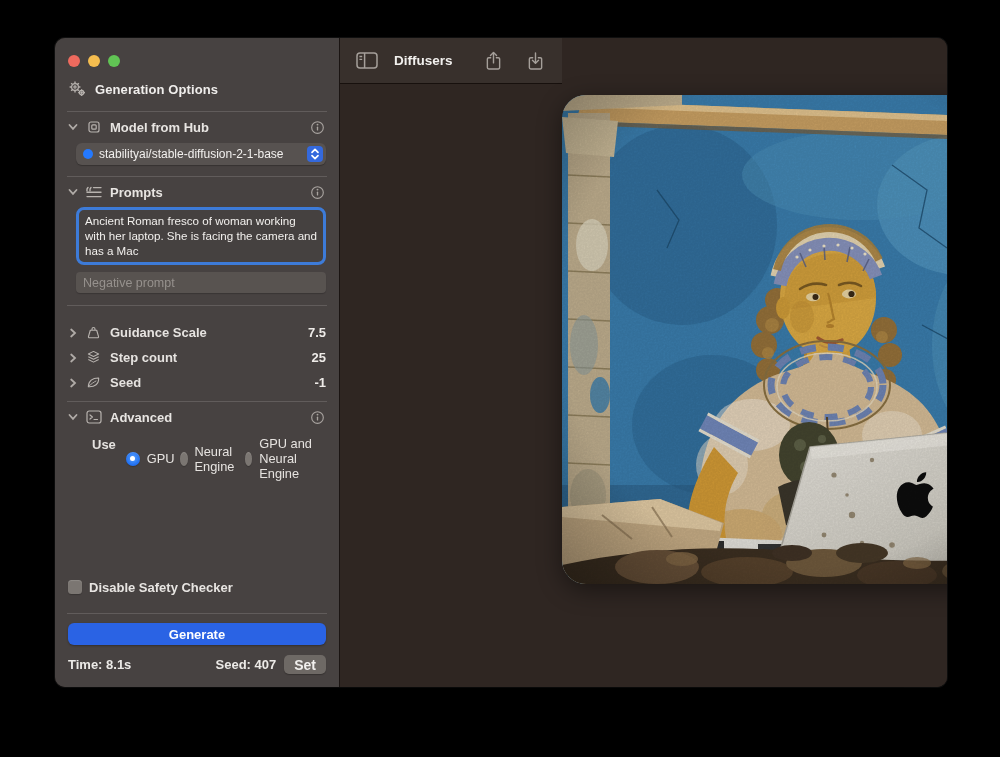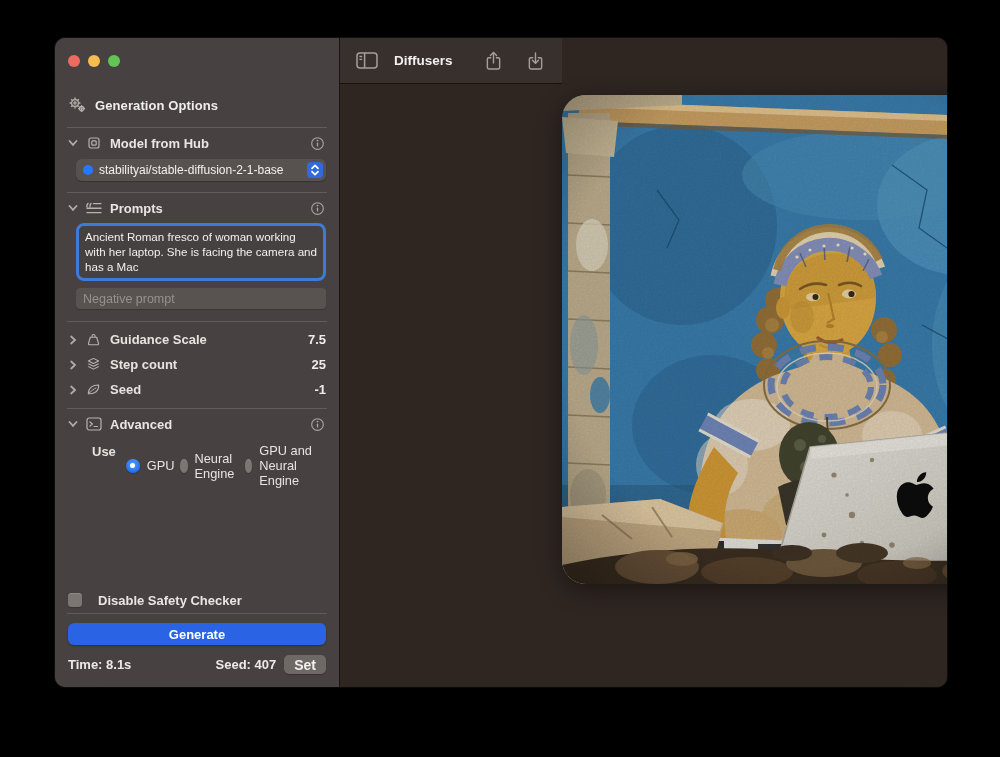--- a/index.html
+++ b/index.html
@@ -18,21 +18,21 @@
     width:285px; flex:0 0 285px; background:#474241; color:#e4e1de;
     display:flex; flex-direction:column; padding:0 13px; position:relative;
     border-right:1px solid #1a1412;
   }
   .lights { display:flex; gap:8px; padding-top:17px; }
   .light { width:12px; height:12px; border-radius:50%; }
   .light.red { background:#ee6a5e; }
   .light.yellow { background:#f5bd4f; }
   .light.green { background:#61c454; }
 
-  .gen-header { display:flex; align-items:center; gap:9px; margin-top:30px; margin-bottom:14px; }
+  .gen-header { display:flex; align-items:center; gap:9px; margin-top:14px; margin-bottom:14px; }
   .gen-header .ttl { font-size:13px; font-weight:bold; color:#f0eeec; letter-spacing:.1px; }
 
   .divider { border:none; border-top:1px solid rgba(255,255,255,.14); height:0; margin:0 -1px; }
 
   .sec-row { display:flex; align-items:center; gap:8px; height:30px; cursor:default; }
   .sec-row .lbl { font-size:13px; font-weight:600; color:#e8e5e2; flex:1; }
   .chev { flex:0 0 10px; display:flex; align-items:center; color:#b0aba7; }
   .sec-ic { flex:0 0 16px; display:flex; align-items:center; color:#b8b3af; }
   .info-ic { flex:0 0 16px; display:flex; align-items:center; color:#a9a4a0; }
 
@@ -69,21 +69,21 @@
   .use-lbl { font-size:13px; color:#e6e3e0; font-weight:600; padding-top:1px; }
   .radio-col { display:flex; flex-direction:row; gap:5px; }
   .radio-row { display:flex; align-items:center; gap:7px; cursor:default; }
   .radio { width:14px; height:14px; border-radius:50%; background:#7b7672; box-shadow:inset 0 1px 1px rgba(255,255,255,.15), 0 1px 1px rgba(0,0,0,.2); position:relative; }
   .radio.checked { background:radial-gradient(circle at 50% 42%, #57a0ff 0%, #1e6ef0 70%); }
   .radio.checked::after { content:""; position:absolute; left:4.5px; top:4.5px; width:5px; height:5px; border-radius:50%; background:#fff; }
   .radio-row .lbl { font-size:12.8px; color:#e6e3e0; }
 
   .spacer { flex:1 1 auto; }
 
-  .check-row { display:flex; align-items:center; gap:16px; height:22px; margin-bottom:2px; }
+  .check-row { display:flex; align-items:center; gap:7px; height:22px; margin-bottom:15px; }
   .checkbox { width:14px; height:14px; border-radius:3.5px; background:#7b7672; box-shadow:inset 0 1px 1px rgba(255,255,255,.15), 0 1px 1px rgba(0,0,0,.2); }
   .check-row .lbl { font-size:13px; font-weight:600; color:#e8e5e2; }
 
   .generate-btn {
     margin-top:9px; height:22px; border:none; border-radius:6px; background:#2a63e4; color:#fff;
     font-size:13px; font-weight:bold; font-family:"Liberation Sans", sans-serif; width:100%;
     box-shadow:0 1px 2px rgba(0,0,0,.3);
   }
   .status-row { display:flex; align-items:center; margin:10px 0 13px 0; }
   .status-row .time { font-size:13px; font-weight:bold; color:#eceae7; flex:1; }
@@ -213,21 +213,21 @@
       </div>
 
       <div class="prompt-box">
         <textarea class="prompt-text" spellcheck="false" style="">Ancient Roman fresco of woman working with her laptop. She is facing the camera and has a Mac</textarea>
       </div>
 
       <input class="neg-input" type="text" placeholder="Negative prompt" style="">
 
       <hr class="divider">
 
-      <div class="param-row" style="margin-top:5px">
+      <div class="param-row" style="margin-top:14px">
         <span class="chev">
           <svg width="10" height="10" viewBox="0 0 10 10" fill="none" stroke="#b0aba7" stroke-width="1.8" stroke-linecap="round">
               <polyline points="3.2,1.5 7,5 3.2,8.5"></polyline>
             </svg>
         </span>
         <span class="sec-ic">
           <svg width="15" height="15" viewBox="0 0 16 16" fill="none" stroke="#b8b3af" stroke-width="1.2" stroke-linejoin="round">
             <path d="M4.6,5.6 L2.6,12.4 a1,1 0 0 0 1,1.2 h8.8 a1,1 0 0 0 1,-1.2 L11.4,5.6 Z"></path>
             <path d="M6.4,5.4 v-1.2 a1.6,1.6 0 0 1 3.2,0 v1.2"></path>
           </svg>

